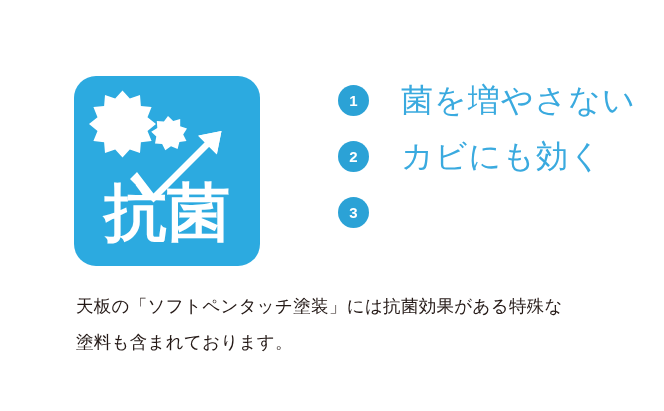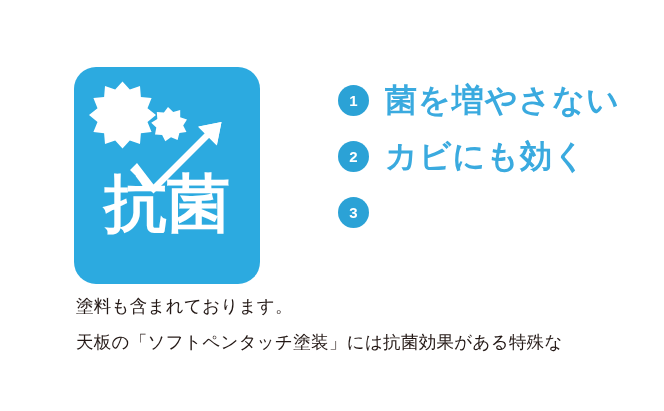--- a/index.html
+++ b/index.html
@@ -30,23 +30,23 @@
     left: 0;
     top: 0;
     width: 664px;
     height: 270px;
   }
 
   
   .badge {
     position: absolute;
     left: 74px;
-    top: 67px;
+    top: 76px;
     width: 186px;
-    height: 217px;
+    height: 190px;
     background: #2caae0;
     border-radius: 22px;
     overflow: hidden;
   }
   .badge-art {
     position: absolute;
     left: 0;
     top: 0;
     width: 186px;
     height: 190px;
@@ -89,24 +89,24 @@
     color: #ffffff;
     font-size: 15px;
     font-weight: 700;
     display: flex;
     align-items: center;
     justify-content: center;
     line-height: 1;
     font-family: "Liberation Sans", sans-serif;
   }
   .feature-text {
-    margin-left: 16px;
+    margin-left: 32px;
     color: #3aaadf;
     font-size: 32px;
-    font-weight: 700;
+    font-weight: 400;
     line-height: 34px;
     white-space: nowrap;
     letter-spacing: 1px;
     font-family: "DejaVu Sans", "Liberation Sans", sans-serif;
   }
 
   
   .description {
     position: absolute;
     left: 76px;
@@ -165,17 +165,17 @@
       </div>
 
       <div class="feature-item">
         <div class="feature-num">3</div>
       </div>
 
     </div>
   </div>
 
   <div class="description">
+    <span class="desc-line">天板の「ソフトペンタッチ塗装」には抗菌効果がある特殊な</span>
     <span class="desc-line">塗料も含まれております。</span>
-    <span class="desc-line">天板の「ソフトペンタッチ塗装」には抗菌効果がある特殊な</span>
   </div>
 
 </div>
 
 </body></html>

